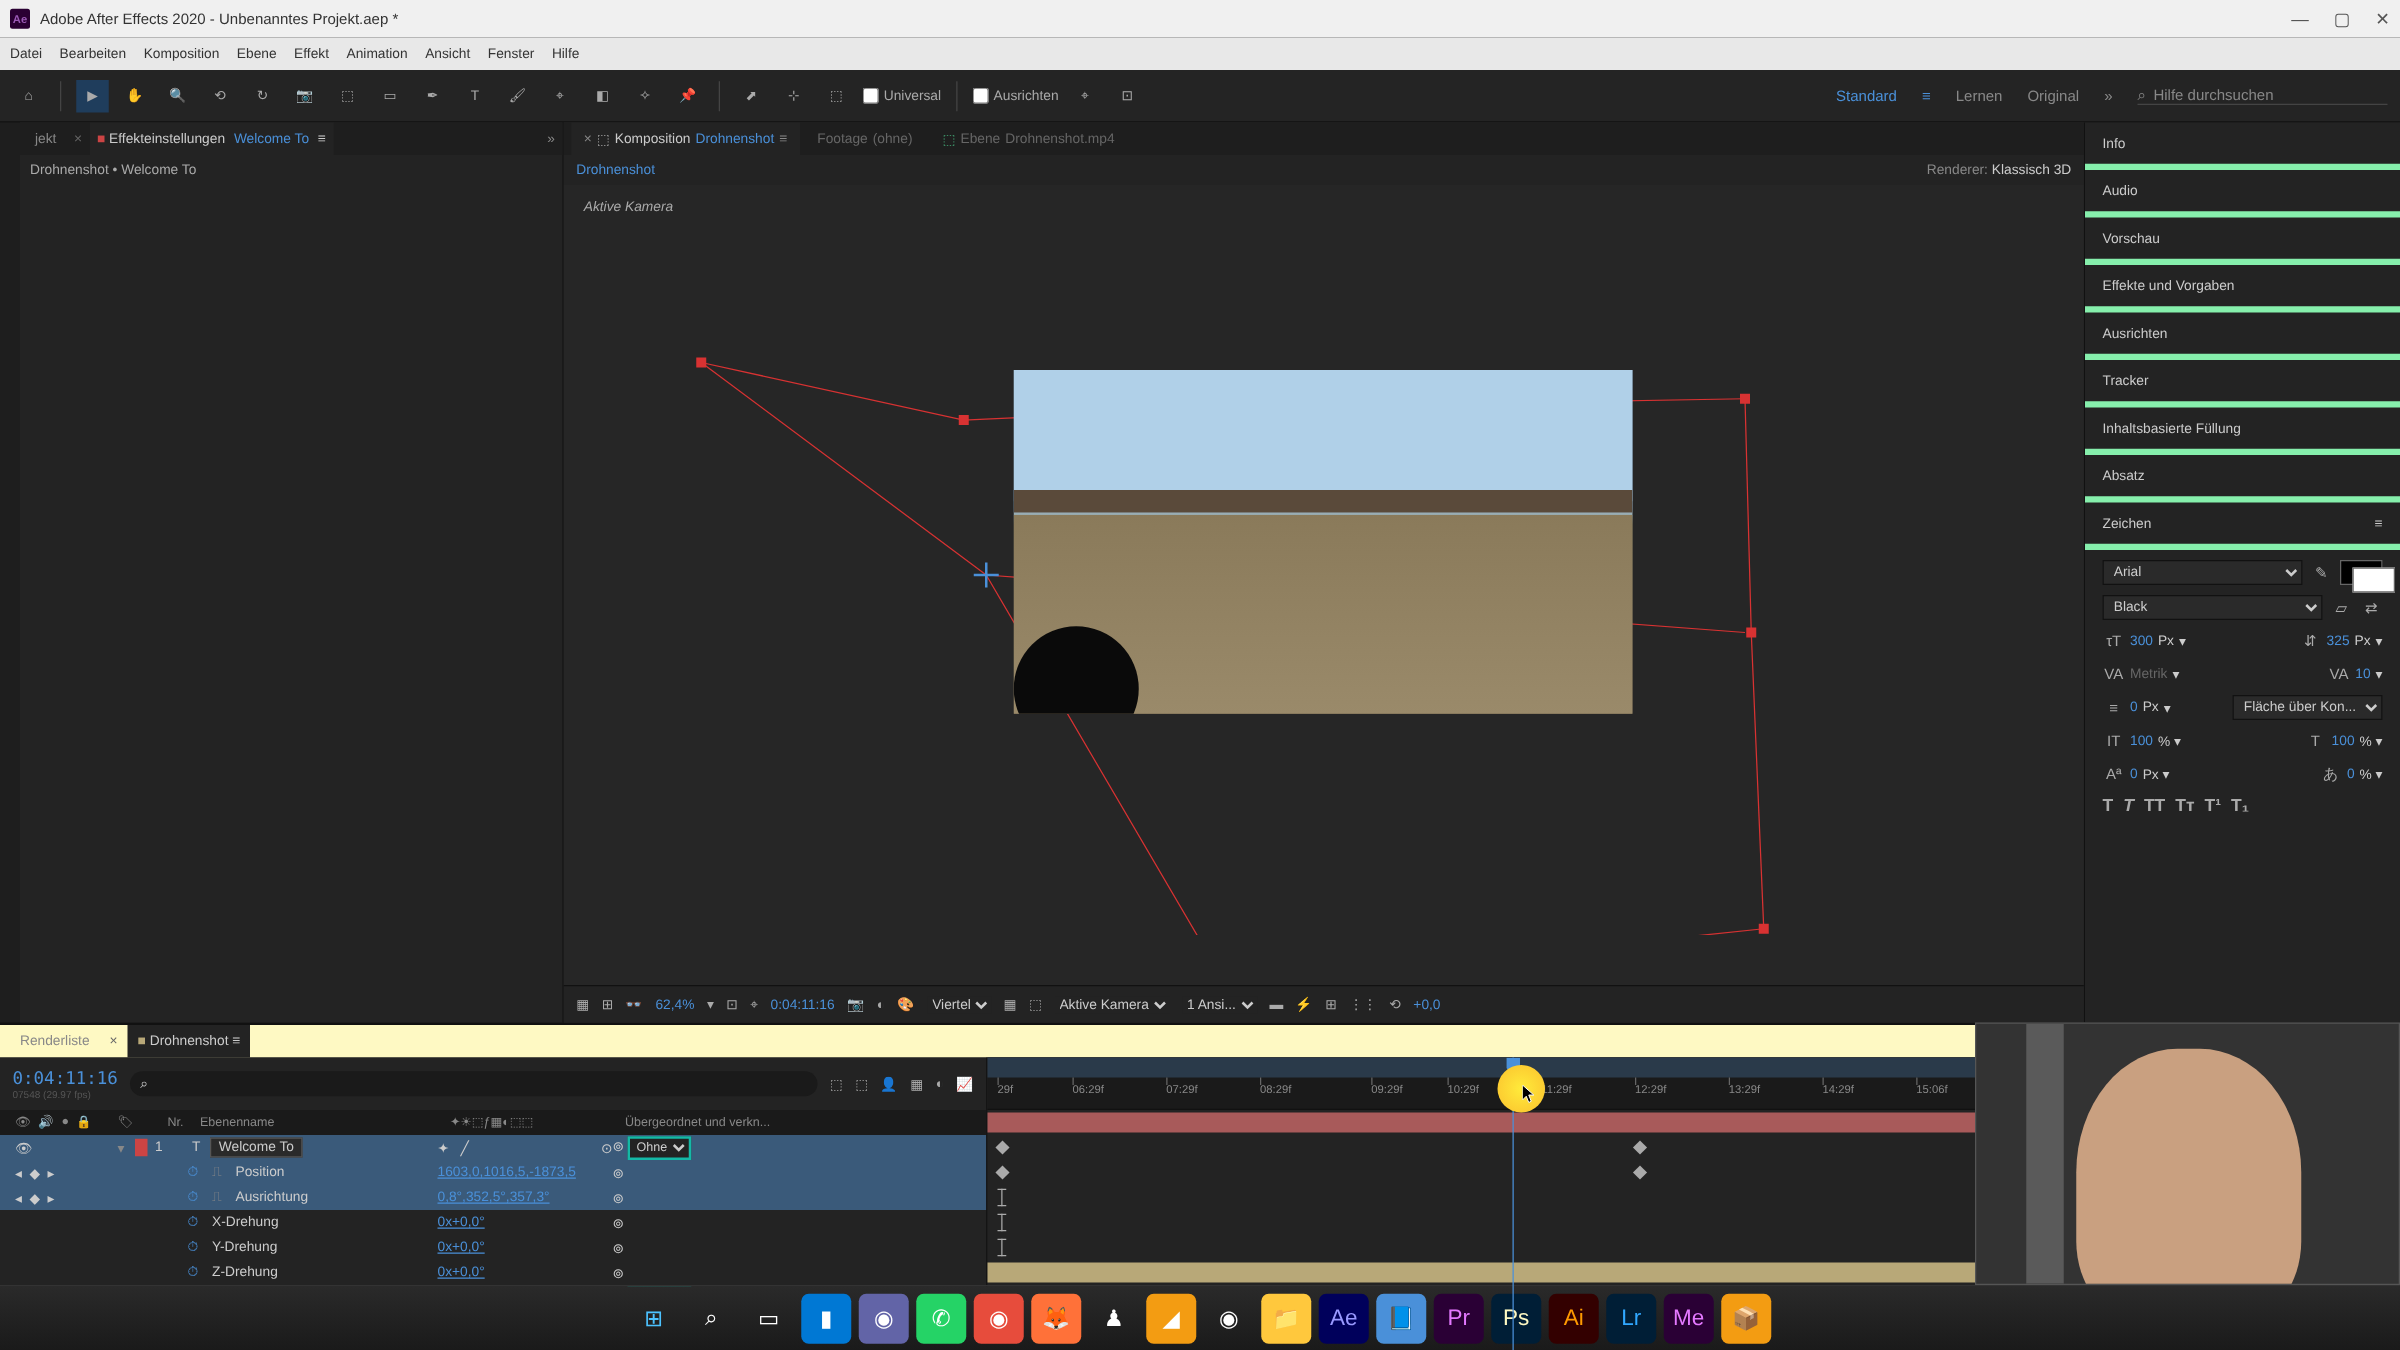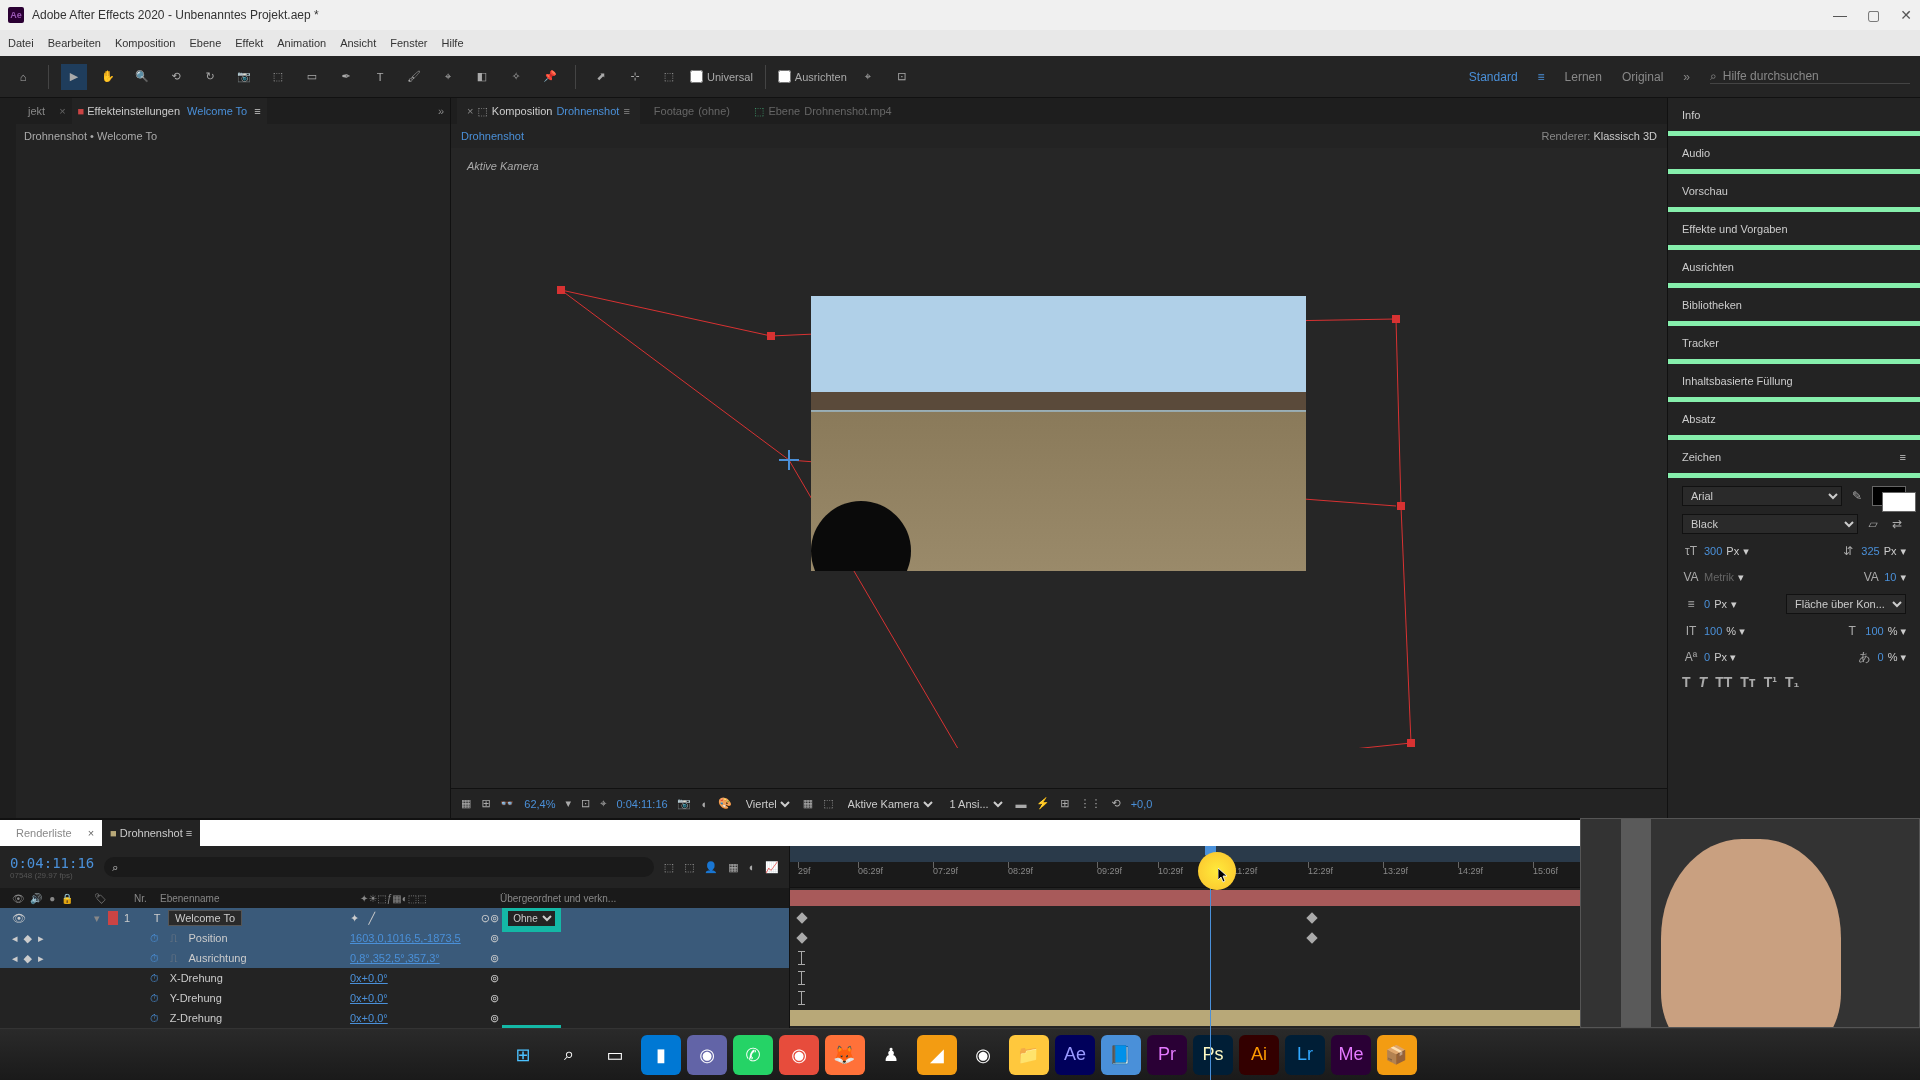--- a/index.html
+++ b/index.html
@@ -69,21 +69,21 @@
 .right-panel .char-row select { flex: 1; background: #2a2a2a; color: #ccc; border: 1px solid #111; padding: 2px 4px; font-size: 11px; }
 .right-panel .blue-val { color: #4a90d9; }
 .right-panel .char-icon { width: 18px; height: 18px; display: inline-flex; align-items: center; justify-content: center; color: #aaa; font-size: 12px; }
 .right-panel .char-pair { display: flex; align-items: center; gap: 4px; }
 .right-panel .colorbox { width: 34px; height: 20px; background: #000; border: 1px solid #666; position: relative; }
 .right-panel .colorbox.stroke { background: #fff; }
 .right-panel .type-row { display: flex; gap: 8px; margin-top: 6px; }
 .right-panel .type-btn { color: #aaa; font-weight: bold; cursor: pointer; font-size: 14px; }
 
 .timeline-container { height: 270px; background: #1e1e1e; border-top: 2px solid #111; display: flex; flex-direction: column; }
-.timeline-tabs { height: 26px; display: flex; align-items: center; gap: 8px; padding: 0 8px; font-size: 11px; background: #ffffff; }
+.timeline-tabs { height: 26px; display: flex; align-items: center; gap: 8px; padding: 0 8px; font-size: 11px; background: #fef9c3; }
 .timeline-tabs .tab { color: #888; padding: 0 8px; height: 100%; display: flex; align-items: center; }
 .timeline-tabs .tab.active { background: #232323; color: #ccc; }
 
 .timeline-body { flex: 1; display: flex; }
 .timeline-left { width: 790px; background: #232323; border-right: 1px solid #111; display: flex; flex-direction: column; }
 .tl-header { height: 42px; display: flex; align-items: center; padding: 0 10px; gap: 10px; }
 .tl-timecode { color: #4a90d9; font-size: 14px; font-family: monospace; }
 .tl-search { flex: 1; background: #1a1a1a; height: 20px; border-radius: 10px; display: flex; align-items: center; padding: 0 8px; }
 .tl-header-icons { display: flex; gap: 10px; color: #aaa; }
 
@@ -100,21 +100,21 @@
 .tl-row .c1 { width: 90px; display: flex; gap: 6px; padding: 0 8px; align-items: center; }
 .tl-row .c3 { width: 200px; display: flex; align-items: center; gap: 4px; }
 .tl-row .c4 { width: 140px; }
 .tl-row .c5 { flex: 1; }
 .tl-row .blue { color: #4a90d9; text-decoration: underline; cursor: pointer; }
 .tl-row .stopwatch { color: #4a90d9; cursor: pointer; }
 .tl-row .twirl { color: #888; cursor: pointer; width: 12px; }
 .tl-row .layer-color { width: 10px; height: 14px; background: #c44; }
 .tl-row .layer-icon { width: 14px; height: 14px; display: inline-flex; align-items: center; justify-content: center; }
 .tl-row .layername { background: #2a2a2a; padding: 1px 6px; border: 1px solid #555; }
-.tl-row select { background: #232323; color: #ccc; border: 6px solid #14b8a6; font-size: 10px; padding: 1px; }
+.tl-row select { background: #232323; color: #ccc; border: 2px solid #14b8a6; font-size: 10px; padding: 1px; }
 
 .tl-footer { height: 20px; background: #1a1a1a; display: flex; align-items: center; justify-content: center; font-size: 10px; color: #888; gap: 20px;}
 
 .timeline-right { flex: 1; background: #232323; display: flex; flex-direction: column; position: relative; }
 .tr-ruler { height: 42px; background: #1a1a1a; position: relative; border-bottom: 1px solid #111; }
 .tr-ruler .tick { position: absolute; top: 20px; font-size: 9px; color: #888; }
 .tr-ruler .tick::before { content: ''; position: absolute; top: -4px; left: 0; width: 1px; height: 6px; background: #666; }
 .tr-ruler .workarea { position: absolute; top: 0; left: 0; right: 0; height: 16px; background: #2a3a4a; }
 .tr-playhead { position: absolute; top: 0; width: 1px; background: #4a90d9; height: 100%; z-index: 5; }
 .tr-playhead::before { content: ''; position: absolute; top: 0; left: -5px; width: 11px; height: 14px; background: #4a90d9; clip-path: polygon(0 0, 100% 0, 100% 60%, 50% 100%, 0 60%); }
@@ -304,21 +304,20 @@
       <span class="blue">+0,0</span>
     </div>
   </div>
 
   <div class="right-panel">
     <div class="section">Info</div>
     <div class="section">Audio</div>
     <div class="section">Vorschau</div>
     <div class="section">Effekte und Vorgaben</div>
     <div class="section">Ausrichten</div>
-    <div class="section">Bibliotheken</div>
     <div class="section">Tracker</div>
     <div class="section">Inhaltsbasierte Füllung</div>
     <div class="section">Absatz</div>
     <div class="section" style="justify-content:space-between;">
       <span>Zeichen</span>
         <span>≡</span>
     </div>
     <div class="char-panel">
       <div class="char-row">
         <select><option>Arial</option></select>

